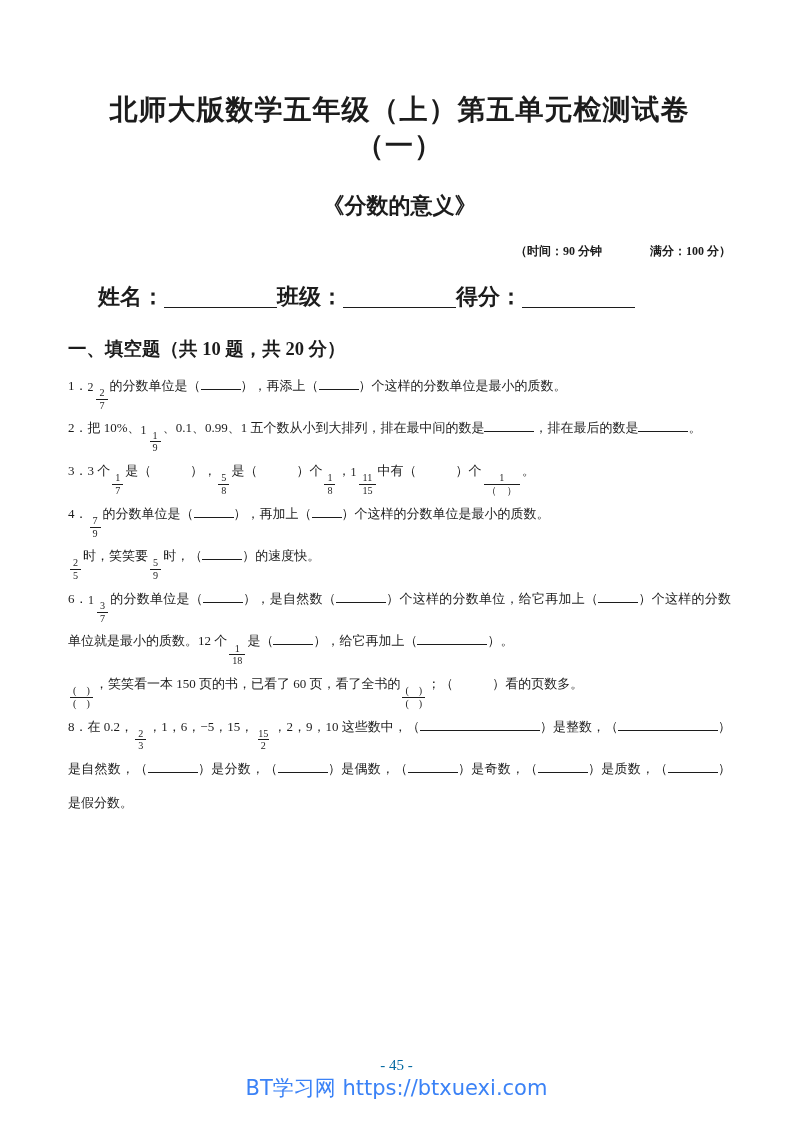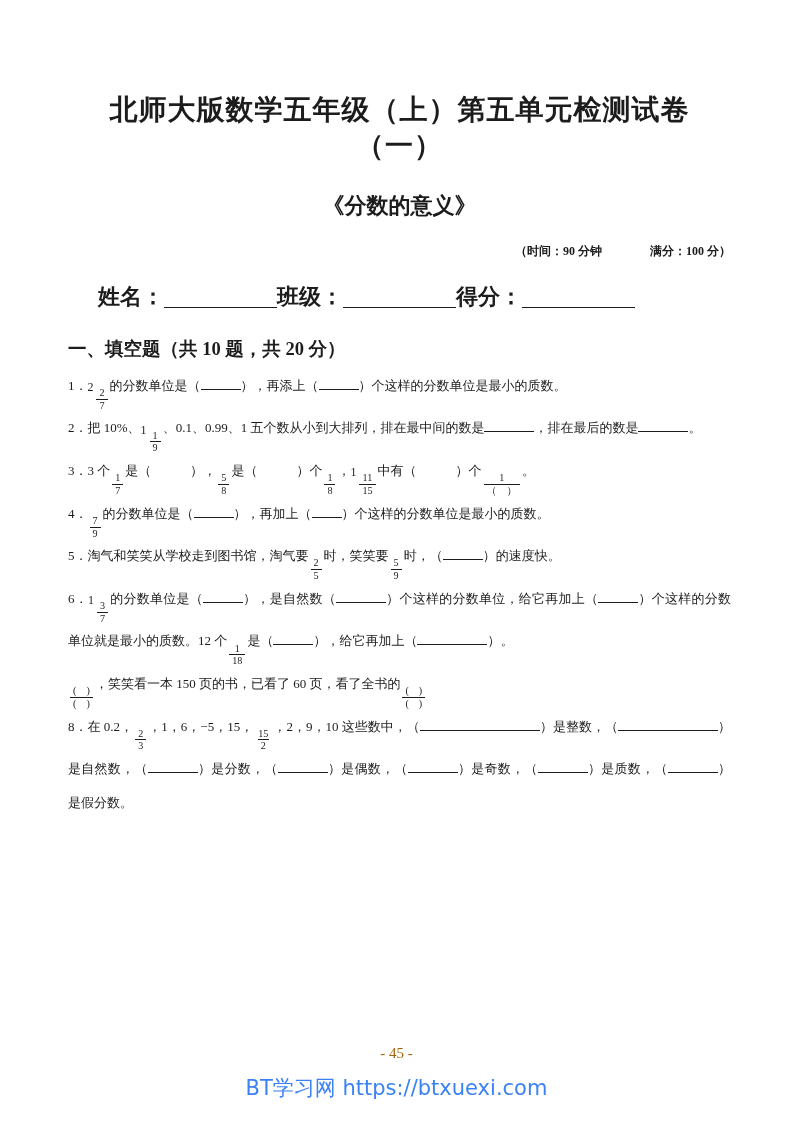--- a/index.html
+++ b/index.html
@@ -80,24 +80,24 @@
     vertical-align:-0.62em;
     line-height:1.15;
     font-size:0.78em;
     margin:0 2px;
   }
   .frac .num { padding:0 3px 0; }
   .frac .den { border-top:1.2px solid #1c1c1c; padding:0 3px 0; }
   .footer-page {
     position:absolute;
     left:0; right:0;
-    bottom:60px;
+    bottom:48px;
     text-align:center;
     font-size:15px;
-    color:#a16207;
+    color:#0369a1;
   }
   .footer-site {
     position:absolute;
     left:0; right:0;
     bottom:20px;
     text-align:center;
     font-size:21px;
     color:#3b82f6;
     font-family:"DejaVu Sans","Liberation Sans",sans-serif;
   }
@@ -144,41 +144,41 @@
               <span class="num">11</span>
               <span class="den">15</span>
             </span></span><span>中有（　　　）个</span><span class="fracwrap"><span class="frac">
               <span class="num">1</span>
               <span class="den">（　）</span>
             </span></span><span>。</span></div>
         <div class="question"><span>4．</span><span class="fracwrap"><span class="frac">
               <span class="num">7</span>
               <span class="den">9</span>
             </span></span><span>的分数单位是（</span><span class="blank" style="width: 40px;"></span><span>），再加上（</span><span class="blank" style="width: 30px;"></span><span>）个这样的分数单位是最小的质数。</span></div>
-        <div class="question"><span>5．淘气和笑笑从学校走到图书馆，淘气要</span><span class="fracwrap"><span class="frac">
+        <div class="question"><span class="fracwrap"><span class="frac">
               <span class="num">2</span>
               <span class="den">5</span>
             </span></span><span>时，笑笑要</span><span class="fracwrap"><span class="frac">
               <span class="num">5</span>
               <span class="den">9</span>
             </span></span><span>时，（</span><span class="blank" style="width: 40px;"></span><span>）的速度快。</span></div>
         <div class="question"><span>6．</span><span class="fracwrap"><span class="whole">1</span><span class="frac">
               <span class="num">3</span>
               <span class="den">7</span>
             </span></span><span>的分数单位是（</span><span class="blank" style="width: 40px;"></span><span>），是自然数（</span><span class="blank" style="width: 50px;"></span><span>）个这样的分数单位，给它再加上（</span><span class="blank" style="width: 40px;"></span><span>）个这样的分数单位就是最小的质数。12 个</span><span class="fracwrap"><span class="frac">
               <span class="num">1</span>
               <span class="den">18</span>
             </span></span><span>是（</span><span class="blank" style="width: 40px;"></span><span>），给它再加上（</span><span class="blank" style="width: 70px;"></span><span>）。</span></div>
         <div class="question"><span class="fracwrap"><span class="frac">
               <span class="num">(　)</span>
               <span class="den">(　)</span>
             </span></span><span>，笑笑看一本 150 页的书，已看了 60 页，看了全书的</span><span class="fracwrap"><span class="frac">
               <span class="num">(　)</span>
               <span class="den">(　)</span>
-            </span></span></div>
+            </span></span><span>；（　　　）看的页数多。</span></div>
         <div class="question"><span>8．在 0.2，</span><span class="fracwrap"><span class="frac">
               <span class="num">2</span>
               <span class="den">3</span>
             </span></span><span>，1，6，−5，15，</span><span class="fracwrap"><span class="frac">
               <span class="num">15</span>
               <span class="den">2</span>
             </span></span><span>，2，9，10 这些数中，（</span><span class="blank" style="width: 120px;"></span><span>）是整数，（</span><span class="blank" style="width: 100px;"></span><span>）是自然数，（</span><span class="blank" style="width: 50px;"></span><span>）是分数，（</span><span class="blank" style="width: 50px;"></span><span>）是偶数，（</span><span class="blank" style="width: 50px;"></span><span>）是奇数，（</span><span class="blank" style="width: 50px;"></span><span>）是质数，（</span><span class="blank" style="width: 50px;"></span><span>）是假分数。</span></div>
         <div class="question"></div>
       </div>
   </div>

